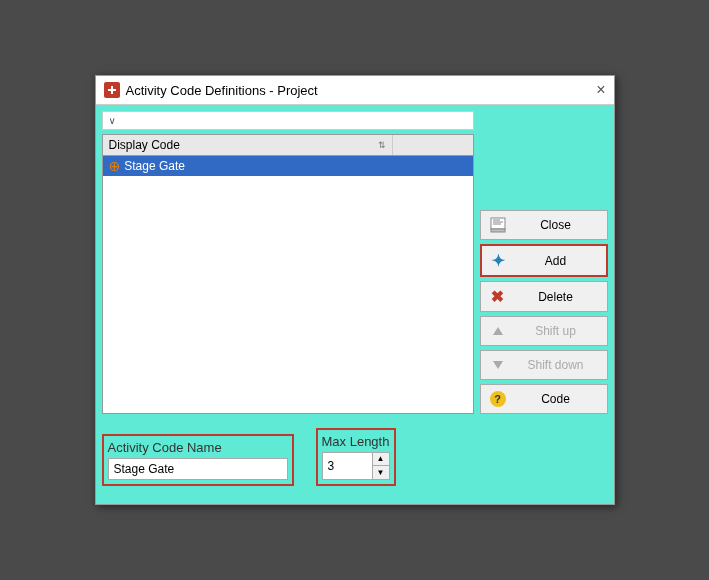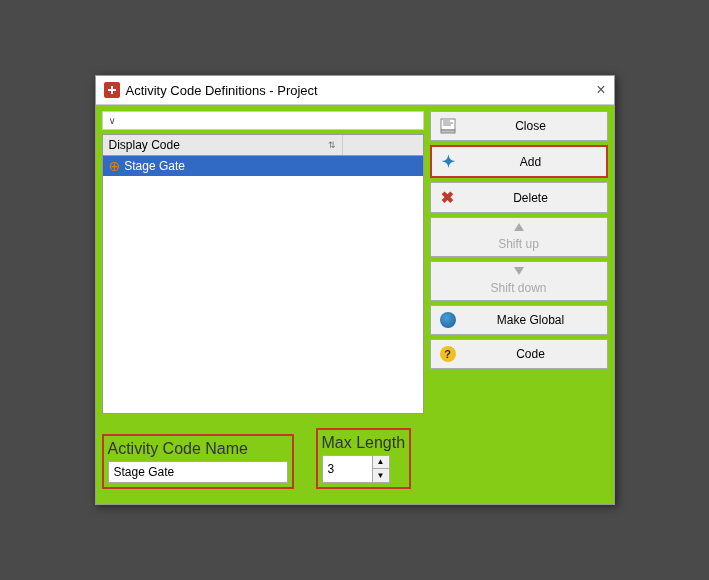--- a/index.html
+++ b/index.html
@@ -7,21 +7,21 @@
       background: #4a4a4a;
       display: flex;
       align-items: center;
       justify-content: center;
       width: 709px;
       height: 580px;
       font-family: "Segoe UI", Tahoma, Arial, sans-serif;
       font-size: 13px;
     }
     .window {
-      background: #84cc16;
+      background: #5eead4;
       border: 1px solid #999;
       box-shadow: 2px 2px 8px rgba(0,0,0,0.5);
       width: 520px;
       min-height: 430px;
     }
     .title-bar {
       background: #fff;
       border-bottom: 1px solid #ccc;
       padding: 6px 8px;
       display: flex;
@@ -124,39 +124,39 @@
       background: #316ac5;
       color: white;
     }
     .row-text {
       font-size: 12px;
     }
     .right-panel {
       display: flex;
       flex-direction: column;
       gap: 4px;
-      width: 178px;
+      width: 128px;
+      justify-content: flex-end;
     }
     .btn {
       display: flex;
       align-items: center;
       gap: 6px;
       padding: 5px 8px;
       background: #f0f0f0;
       border: 1px solid #aaa;
       cursor: pointer;
       font-size: 12px;
       color: #000;
       min-height: 30px;
       white-space: nowrap;
     }
     .btn.disabled {
       color: #aaa;
       cursor: default;
-      flex-direction: column;
     }
     .btn-highlighted {
       border: 2px solid #c0392b;
     }
     .btn-icon {
       font-size: 14px;
       display: flex;
       align-items: center;
       justify-content: center;
       width: 18px;
@@ -173,21 +173,21 @@
     .field-group {
       display: flex;
       flex-direction: column;
       gap: 3px;
     }
     .field-group.highlighted {
       border: 2px solid #c0392b;
       padding: 4px;
     }
     .field-label {
-      font-size: 16px;
+      font-size: 13px;
       color: #333;
       font-weight: normal;
     }
     .field-input {
       background: #fff;
       border: 1px solid #aaa;
       padding: 3px 5px;
       font-size: 12px;
       width: 180px;
       outline: none;
@@ -369,26 +369,20 @@
         <span class="btn-label">Shift up</span>
       </button>
 
       <button class="btn disabled">
         <span class="btn-icon">
           <span class="arrow-down"></span>
         </span>
         <span class="btn-label">Shift down</span>
       </button>
 
-      <button class="btn">
-        <span class="btn-icon">
-          <span class="globe-icon"></span>
-        </span>
-        <span class="btn-label">Make Global</span>
-      </button>
 
 
       <button class="btn">
         <span class="btn-icon">
           <span class="help-icon">?</span>
         </span>
         <span class="btn-label">Code</span>
       </button>
     </div>
   </div>

